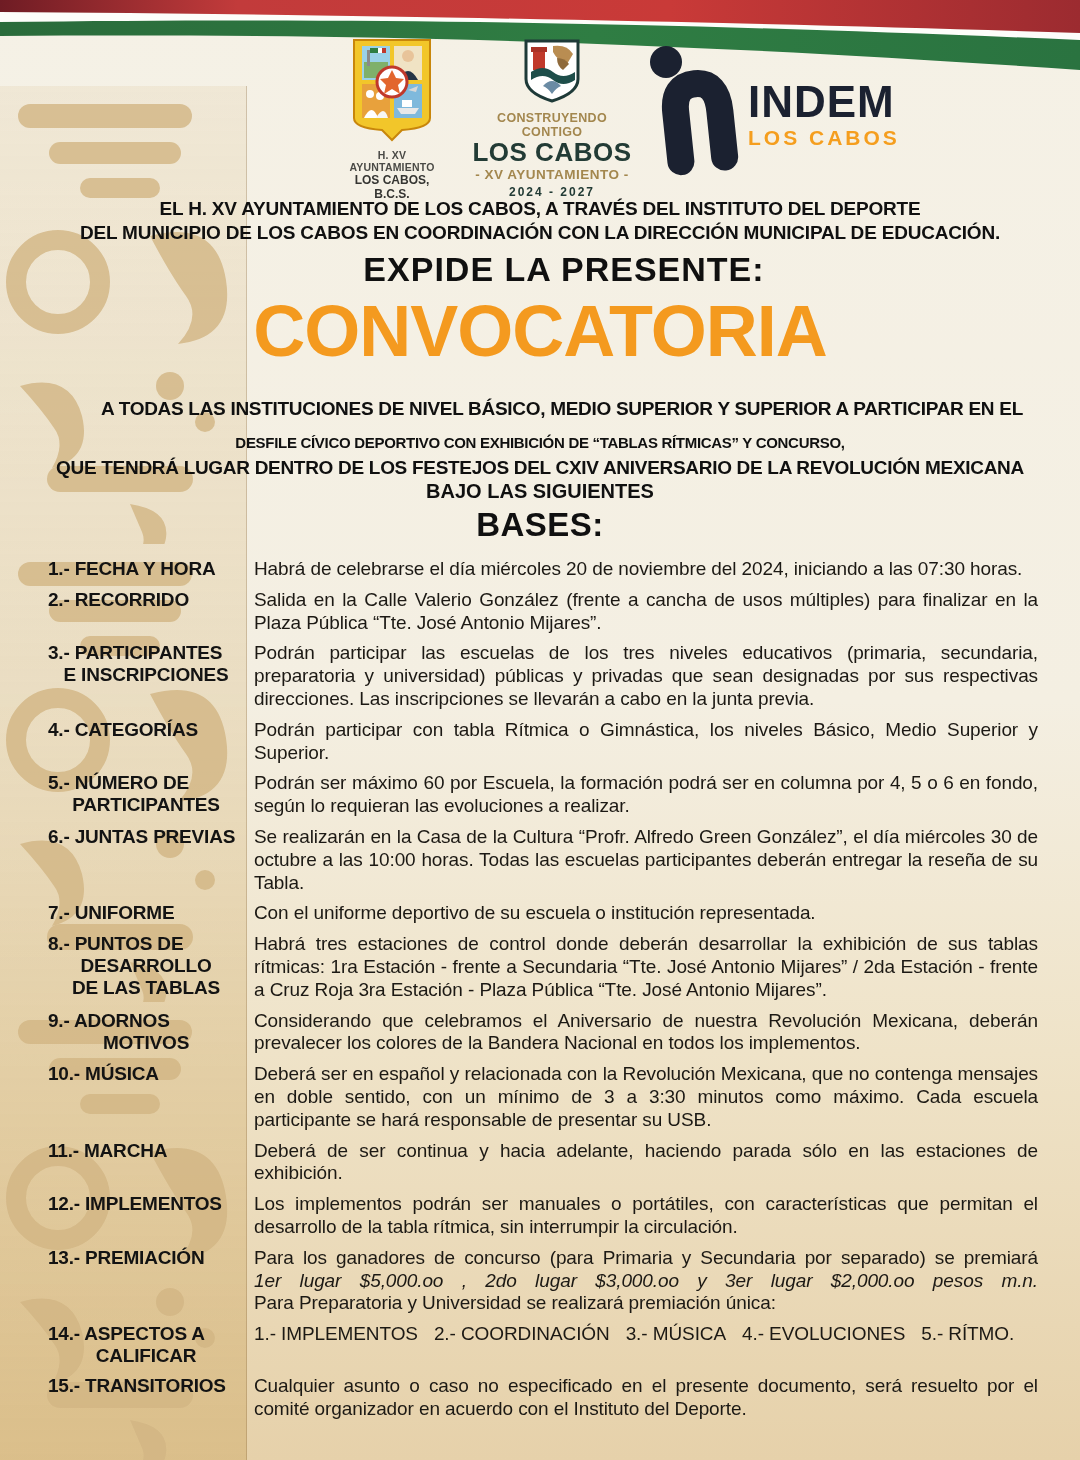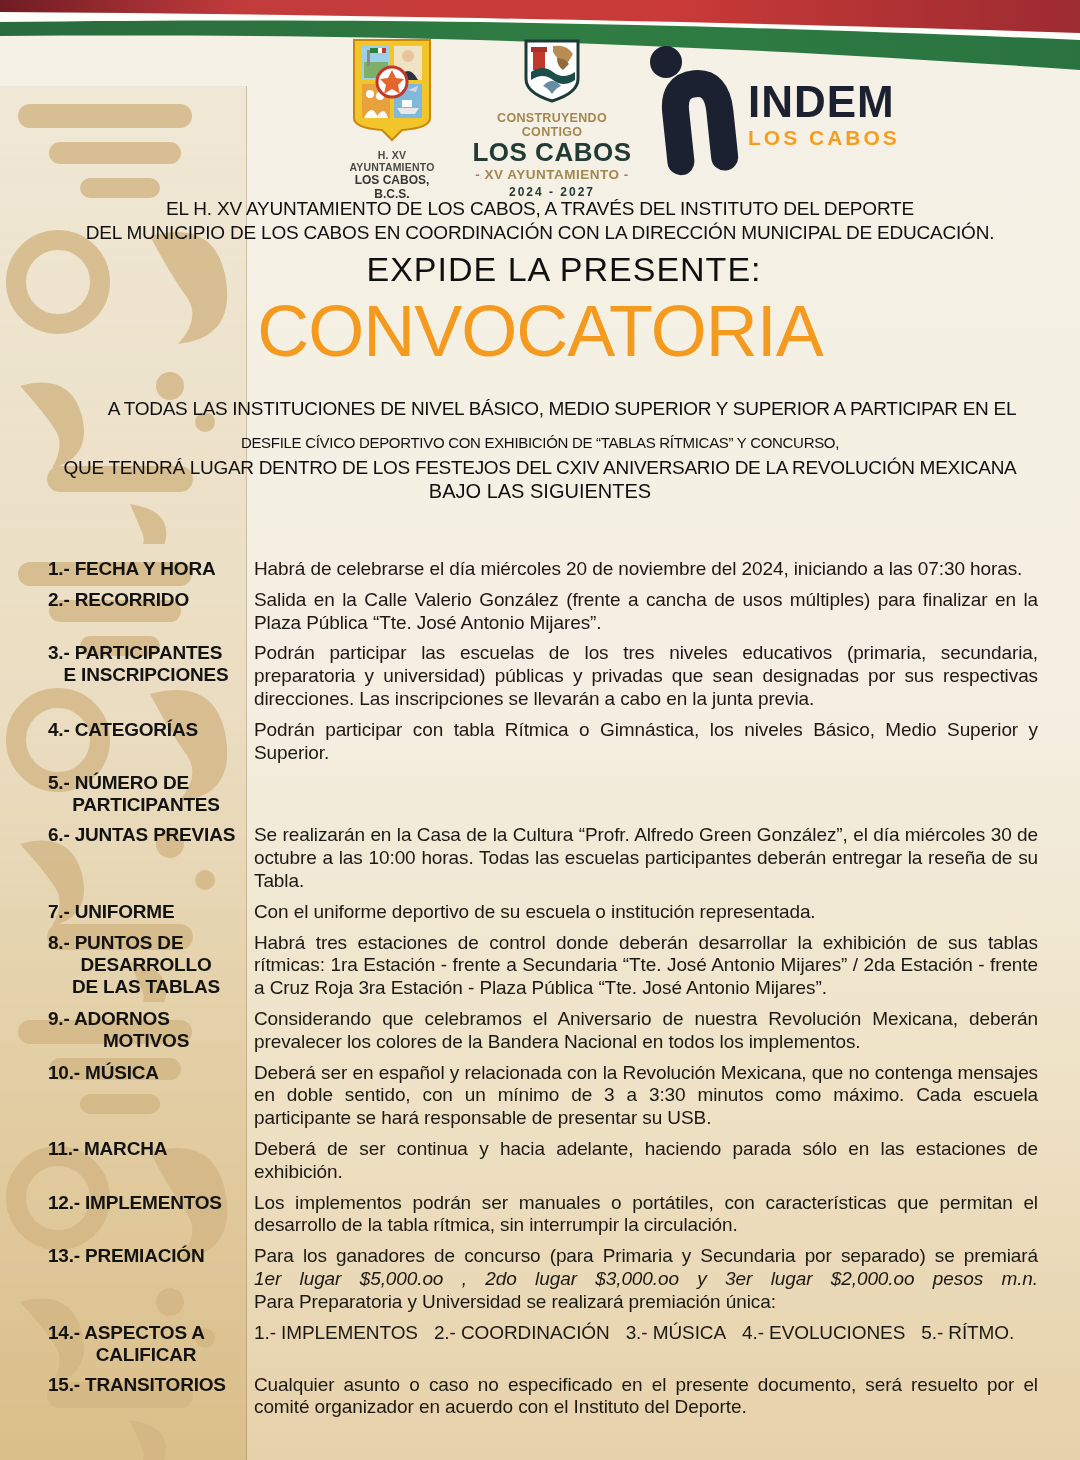--- a/index.html
+++ b/index.html
@@ -26,21 +26,21 @@
   .logo-cc svg{display:block;margin:0 auto;}
   .cc-tag{font-size:12.5px;font-weight:bold;color:#a3874e;letter-spacing:.3px;margin-top:7px;}
   .cc-name{font-size:26px;font-weight:bold;color:#223b35;letter-spacing:.5px;line-height:1;}
   .cc-ayun{font-size:13.5px;font-weight:bold;color:#a3874e;margin-top:2px;letter-spacing:.5px;}
   .cc-years{font-size:12px;font-weight:bold;color:#223b35;letter-spacing:2px;margin-top:3px;}
   .logo-indem{position:absolute;left:644px;top:44px;display:flex;align-items:flex-start;}
   .indem-text{margin-left:4px;margin-top:38px;}
   .indem-name{font-size:44px;font-weight:bold;color:#1b2130;letter-spacing:1px;line-height:.9;}
   .indem-sub{font-size:21px;font-weight:bold;color:#f59e1e;letter-spacing:3px;margin-top:4px;}
   
-  .t-line{position:absolute;left:0;right:0;text-align:center;font-weight:normal;color:#101010;}
+  .t-line{position:absolute;left:0;right:0;text-align:center;font-weight:bold;color:#101010;}
   .i1{top:198px;font-size:19px;letter-spacing:-.2px;}
   .i2{top:222px;font-size:19px;letter-spacing:-.2px;}
   .expide{top:250px;font-size:34px;letter-spacing:1px;padding-left:48px;}
   .convo{top:290px;font-size:72px;color:#f49a1f;letter-spacing:-1px;}
   .sub1{top:398px;font-size:19px;letter-spacing:-.3px;padding-left:44px;}
   .sub2{top:434px;font-size:15px;letter-spacing:-.3px;text-align:center;}
   .sub3{top:457px;font-size:19px;letter-spacing:-.3px;}
   .sub4{top:480px;font-size:20px;}
   .bases{top:506px;font-size:33px;letter-spacing:.5px;}
   
@@ -157,20 +157,21 @@
   </div>
 
   <div class="t-line i1">EL H. XV AYUNTAMIENTO DE LOS CABOS, A TRAVÉS DEL INSTITUTO DEL DEPORTE</div>
   <div class="t-line i2">DEL MUNICIPIO DE LOS CABOS EN COORDINACIÓN CON LA DIRECCIÓN MUNICIPAL DE EDUCACIÓN.</div>
   <div class="t-line expide">EXPIDE LA PRESENTE:</div>
   <div class="t-line convo">CONVOCATORIA</div>
   <div class="t-line sub1">A TODAS LAS INSTITUCIONES DE NIVEL BÁSICO, MEDIO SUPERIOR Y SUPERIOR A PARTICIPAR EN EL</div>
   <div class="t-line sub2">DESFILE CÍVICO DEPORTIVO CON EXHIBICIÓN DE “TABLAS RÍTMICAS” Y CONCURSO,</div>
   <div class="t-line sub3">QUE TENDRÁ LUGAR DENTRO DE LOS FESTEJOS DEL CXIV ANIVERSARIO DE LA REVOLUCIÓN MEXICANA</div>
   <div class="t-line sub4">BAJO LAS SIGUIENTES</div>
+  <div class="t-line bases">BASES:</div>
 
   <div class="sections">
 
     <div class="row">
       <div class="lab">
         <div>1.- FECHA Y HORA</div>
       </div>
       <div class="txt">Habrá de celebrarse el día miércoles 20 de noviembre del 2024, iniciando a las 07:30 horas.</div>
     </div>
 
@@ -194,20 +195,21 @@
         <div>4.- CATEGORÍAS</div>
       </div>
       <div class="txt">Podrán participar con tabla Rítmica o Gimnástica, los niveles Básico, Medio Superior y Superior.</div>
     </div>
 
     <div class="row">
       <div class="lab">
         <div>5.- NÚMERO DE</div>
         <div>PARTICIPANTES</div>
       </div>
+      <div class="txt">Podrán ser máximo 60 por Escuela, la formación podrá ser en columna por 4, 5 o 6 en fondo, según lo requieran las evoluciones a realizar.</div>
     </div>
 
     <div class="row">
       <div class="lab">
         <div>6.- JUNTAS PREVIAS</div>
       </div>
       <div class="txt">Se realizarán en la Casa de la Cultura “Profr. Alfredo Green González”, el día miércoles 30 de octubre a las 10:00 horas. Todas las escuelas participantes deberán entregar la reseña de su Tabla.</div>
     </div>
 
     <div class="row">

